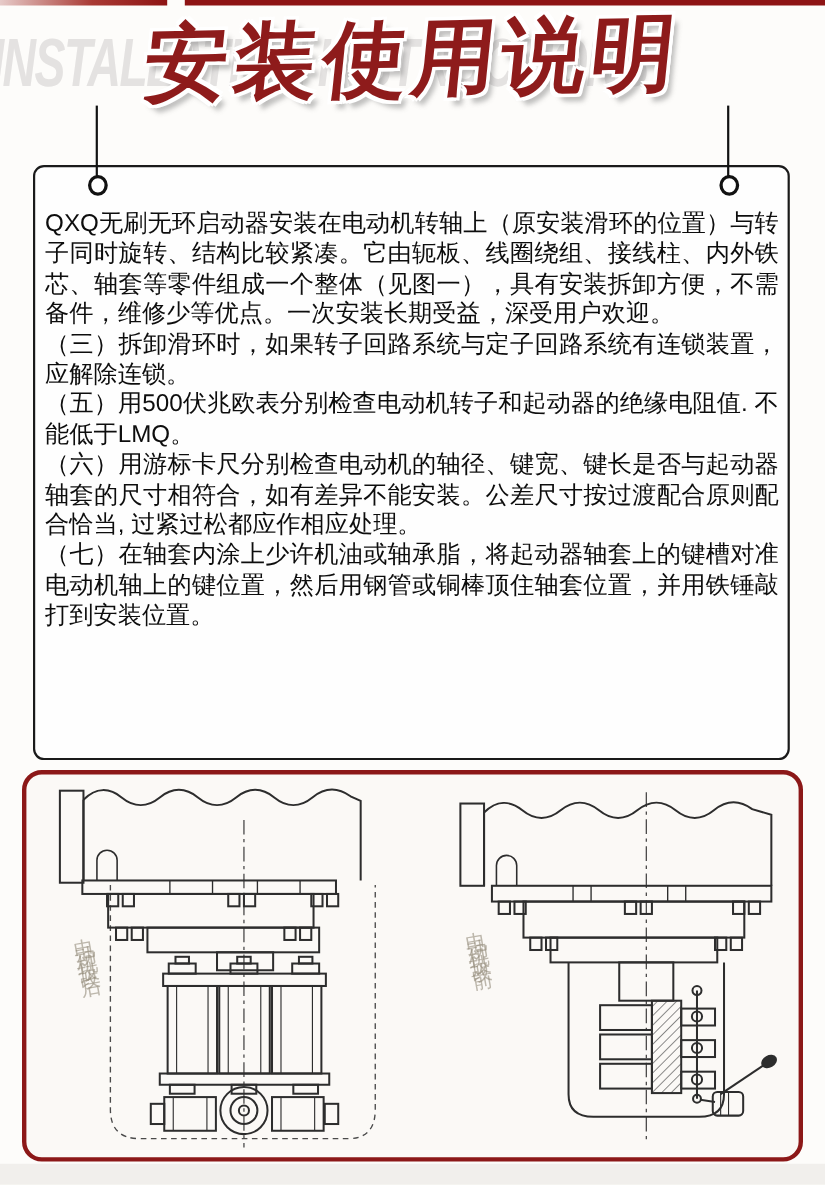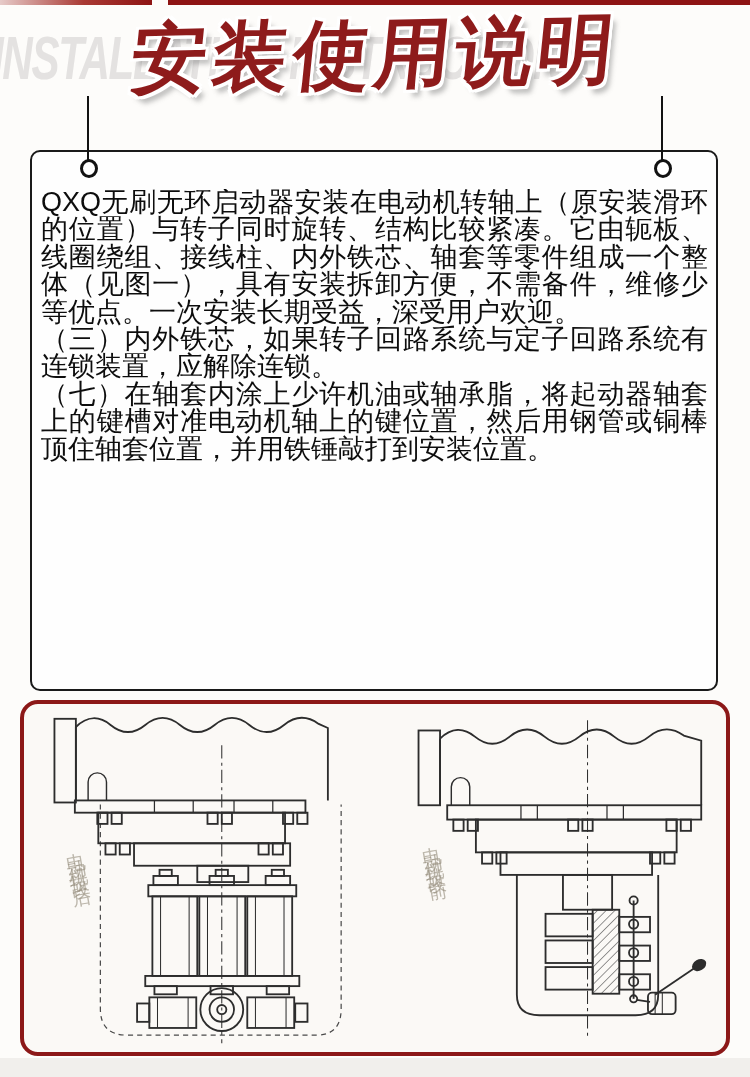--- a/index.html
+++ b/index.html
@@ -31,21 +31,21 @@
   .hang-line{position:absolute;width:2px;height:64px;top:96px;background:#121212;z-index:3;}
   .hang-line.left{left:87px;} .hang-line.right{left:661px;}
   .ring{position:absolute;width:12px;height:13px;border:3.5px solid #121212;border-radius:50%;
     background:#fff;top:7px;z-index:4;}
   .ring.left{left:48px;} .ring.right{left:622px;}
 
   
   .instruction-box{position:absolute;left:30px;top:150px;width:688px;height:541px;
     box-sizing:border-box;border:2.5px solid #1a1a1a;border-radius:10px;background:#fefefe;z-index:1;}
   .instruction-text{position:absolute;left:9px;right:8px;top:37px;bottom:4px;overflow:hidden;
-    font-size:27px;line-height:27.4px;color:#0d0d0d;font-weight:500;text-align:justify;}
+    font-size:22px;line-height:27.4px;color:#0d0d0d;font-weight:500;text-align:justify;}
   .instruction-text p{margin:0;}
 
   
   .diagram-box{position:absolute;left:20px;top:700px;width:710px;height:356px;box-sizing:border-box;
     border:4px solid #8c1818;border-radius:18px;background:#fbf9f6;}
   .diagram{position:absolute;top:6px;height:338px;}
   .diagram.left{left:8px;width:352px;}
   .diagram.right{left:382px;width:318px;}
   .diagram svg{display:block;width:100%;height:100%;}
   .diagram-label{position:absolute;writing-mode:vertical-rl;text-orientation:upright;
@@ -70,21 +70,23 @@
   <h1 class="title">安装使用说明</h1>
 
   <div class="hang-line left"></div>
   <div class="hang-line right"></div>
 
   <div class="instruction-box">
     <span class="ring left"></span>
     <span class="ring right"></span>
     <div class="instruction-text">
       <p>QXQ无刷无环启动器安装在电动机转轴上（原安装滑环的位置）与转子同时旋转、结构比较紧凑。它由轭板、线圈绕组、接线柱、内外铁芯、轴套等零件组成一个整体（见图一），具有安装拆卸方便，不需备件，维修少等优点。一次安装长期受益，深受用户欢迎。</p>
-      <p>（三）内外铁芯，如果转子回路系统与定子回路系统有连锁装置，应解除连锁。</p>
+      <p>（三）拆卸滑环时，如果转子回路系统与定子回路系统有连锁装置，应解除连锁。</p>
+      <p>（五）用500伏兆欧表分别检查电动机转子和起动器的绝缘电阻值. 不能低于LMQ。</p>
+      <p>（六）用游标卡尺分别检查电动机的轴径、键宽、键长是否与起动器轴套的尺寸相符合，如有差异不能安装。公差尺寸按过渡配合原则配合恰当, 过紧过松都应作相应处理。</p>
       <p>（七）在轴套内涂上少许机油或轴承脂，将起动器轴套上的键槽对准电动机轴上的键位置，然后用钢管或铜棒顶住轴套位置，并用铁锤敲打到安装位置。</p>
 
     </div>
   </div>
 
   <div class="diagram-box">
 
     <div class="diagram left">
       <svg viewBox="0 0 345 330">
         <g stroke="#2d2d2d" fill="none" stroke-width="1.8">

